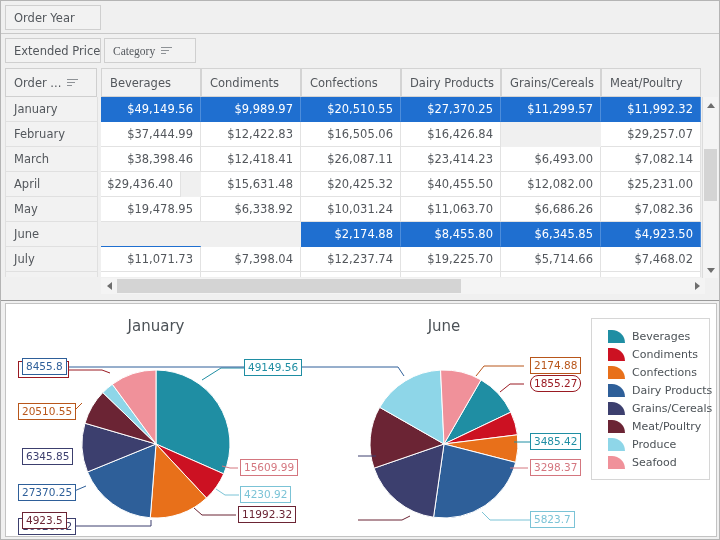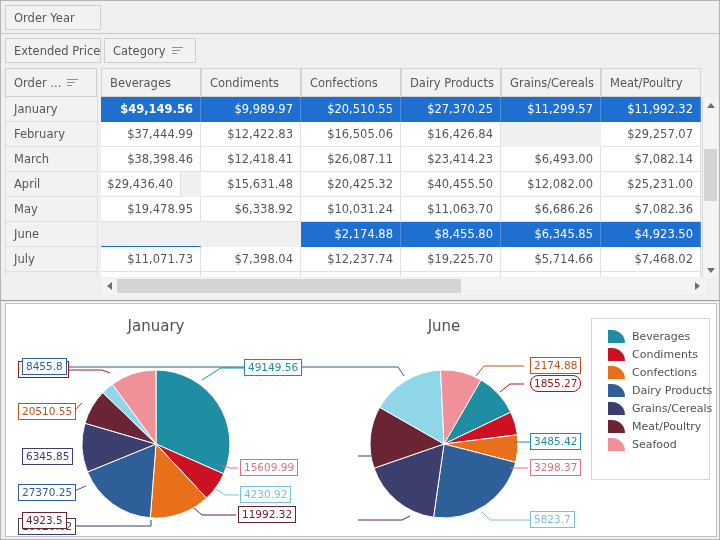--- a/index.html
+++ b/index.html
@@ -47,21 +47,21 @@
   #filter-area .hdr-cell { position: absolute; }
   #fld-order-year { left: 4px; top: 4px; width: 96px; height: 25px; }
 
   
   #field-row {
     position: absolute; left: 0; top: 34px; width: 720px; height: 32px;
     background: #f0f0f0;
   }
   #field-row .hdr-cell { position: absolute; }
   #fld-extended-price { left: 4px; top: 3px; width: 96px; height: 25px; }
-  #fld-category { left: 103px; top: 3px; width: 92px; height: 25px; }
+  #fld-category { left: 103px; top: 3px; width: 92px; height: 25px; font-family: Liberation Serif, serif; }
 
   
   #col-header-row {
     position: absolute; left: 0; top: 67px; width: 720px; height: 29px;
   }
   #col-header-row .hdr-cell { position: absolute; top: 0; height: 29px; }
   #fld-order-month { left: 4px; top: 2px; width: 92px; height: 25px; background:#f2f2f2; }
   .colhdr { background: #f2f2f2; border: 1px solid #d3d3d3; color: #53575c; }
 
   .sort-icon {
@@ -271,21 +271,21 @@
         <div class="hdr-cell colhdr" style="left: 600px; width: 100px;">
           <span>Meat/Poultry</span>
         </div>
       </div>
 
     <div id="grid-body">
         <div class="grid-row">
           <div class="rowhdr">
             <span>January</span>
           </div>
-          <div class="cell sel" style="left: 100px; width: 100px; font-weight: bold;">$49,149.56</div>
+          <div class="cell sel" style="left: 100px; width: 100px;">$49,149.56</div>
           <div class="cell sel" style="left: 200px; width: 100px;">$9,989.97</div>
           <div class="cell sel" style="left: 300px; width: 100px;">$20,510.55</div>
           <div class="cell sel" style="left: 400px; width: 100px;">$27,370.25</div>
           <div class="cell sel" style="left: 500px; width: 100px;">$11,299.57</div>
           <div class="cell sel" style="left: 600px; width: 100px;">$11,992.32</div>
         </div>
         <div class="grid-row">
           <div class="rowhdr">
             <span>February</span>
           </div>
@@ -465,19 +465,23 @@
         </div>
         <div class="legend-item" style="margin-top: 0px;">
           <div class="legend-swatch" style="background: rgb(60, 63, 110);"></div>
           <div class="legend-label">Grains/Cereals</div>
         </div>
         <div class="legend-item" style="margin-top: 0px;">
           <div class="legend-swatch" style="background: rgb(107, 36, 52);"></div>
           <div class="legend-label">Meat/Poultry</div>
         </div>
         <div class="legend-item" style="margin-top: 0px;">
+          <div class="legend-swatch" style="background: rgb(142, 214, 232);"></div>
+          <div class="legend-label">Produce</div>
+        </div>
+        <div class="legend-item" style="margin-top: 0px;">
           <div class="legend-swatch" style="background: rgb(240, 145, 154);"></div>
           <div class="legend-label">Seafood</div>
         </div>
       </div>
   </div>
 
 </div>
 
 </body></html>

